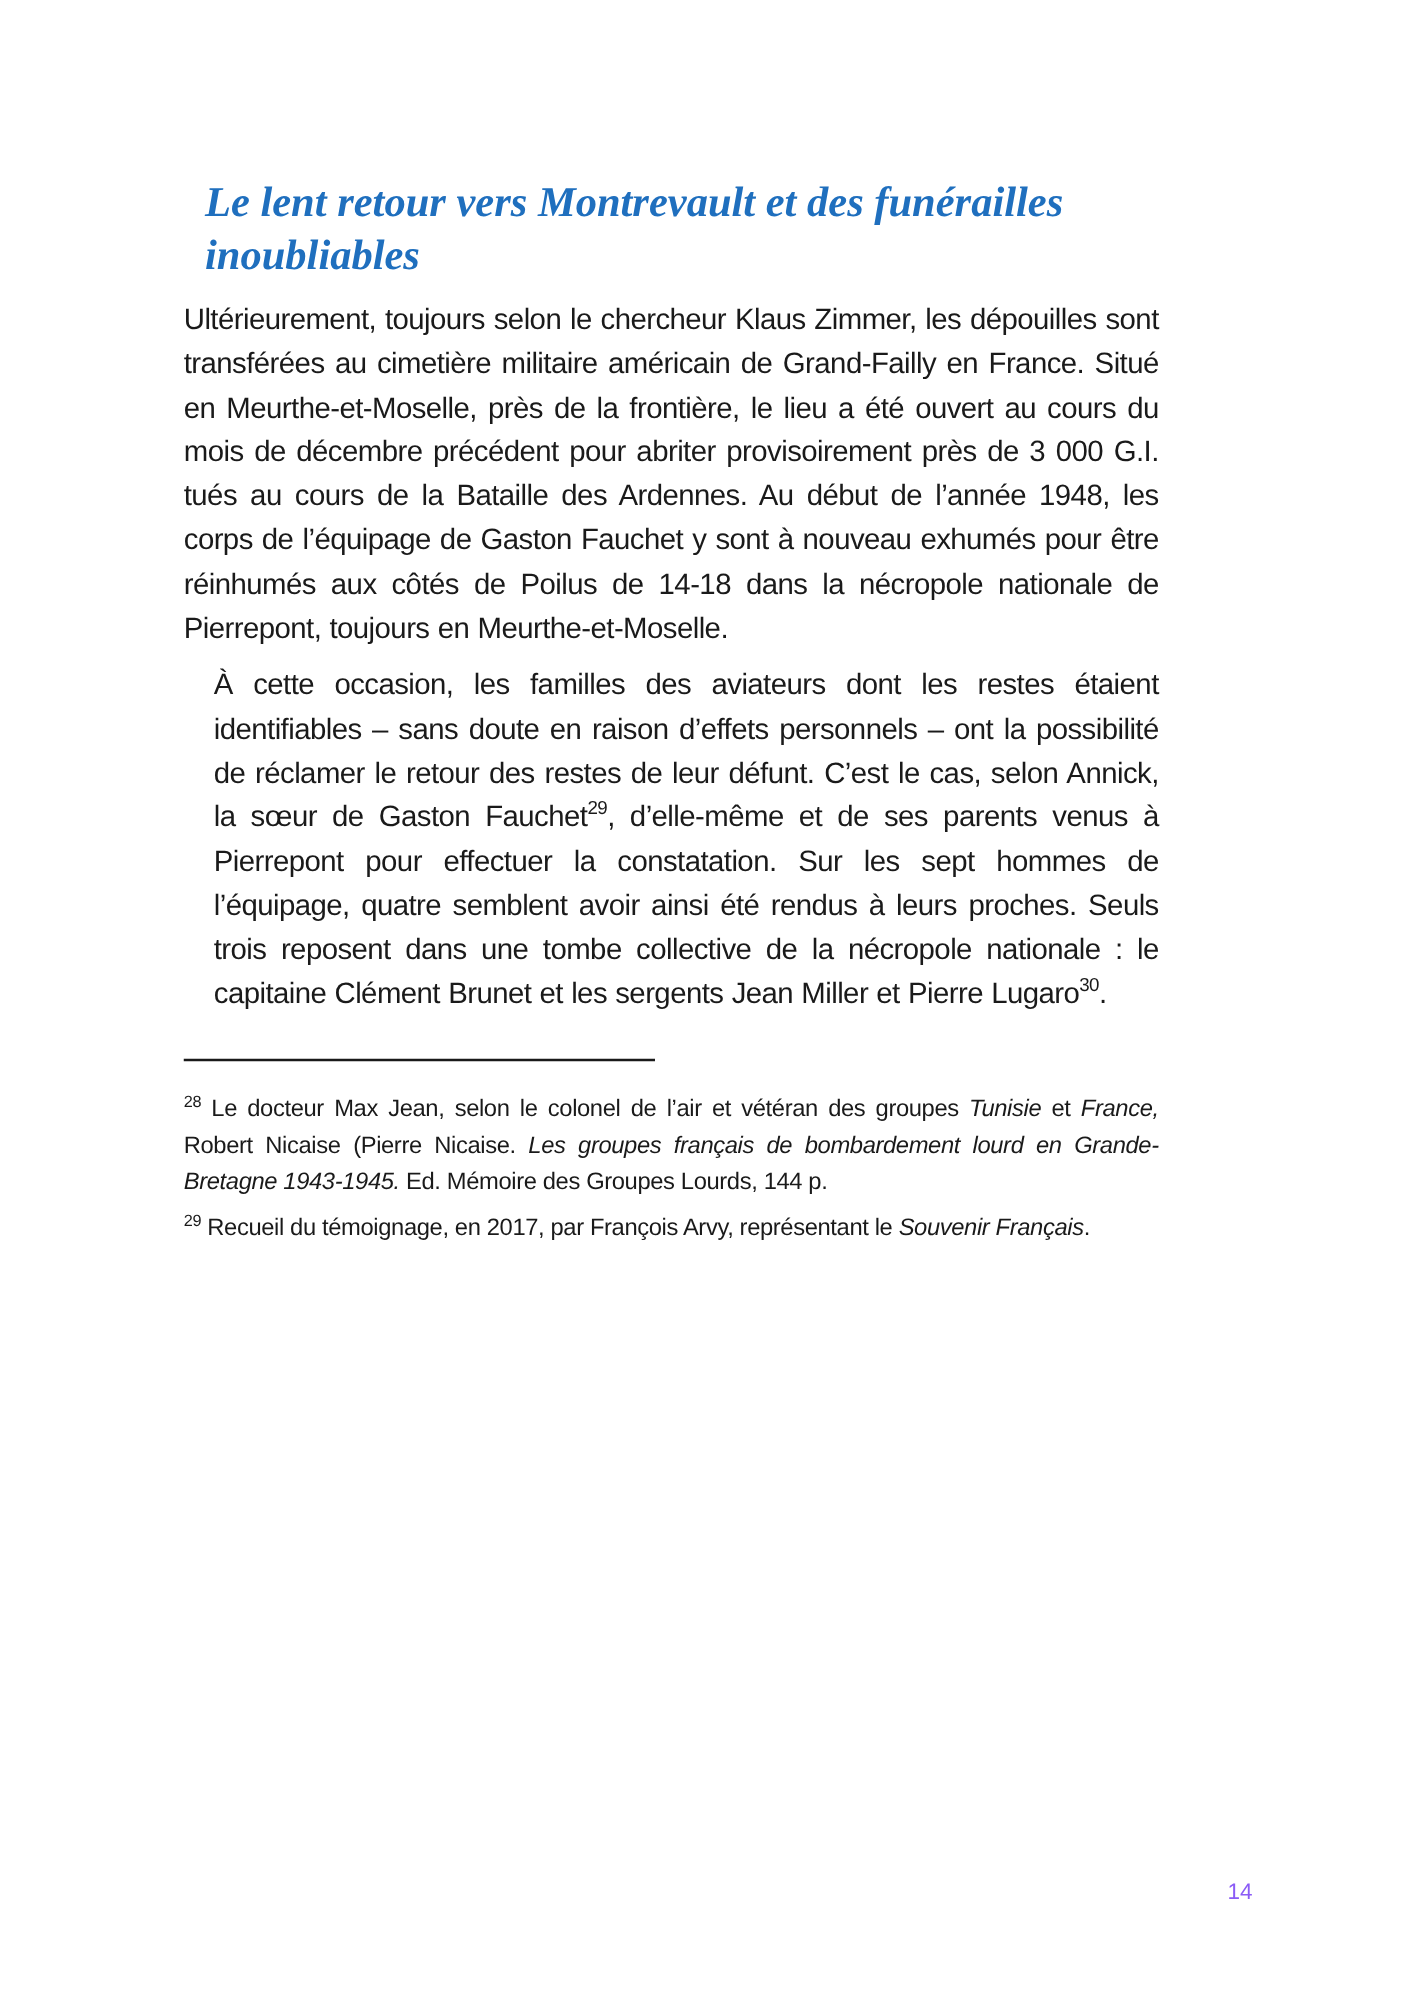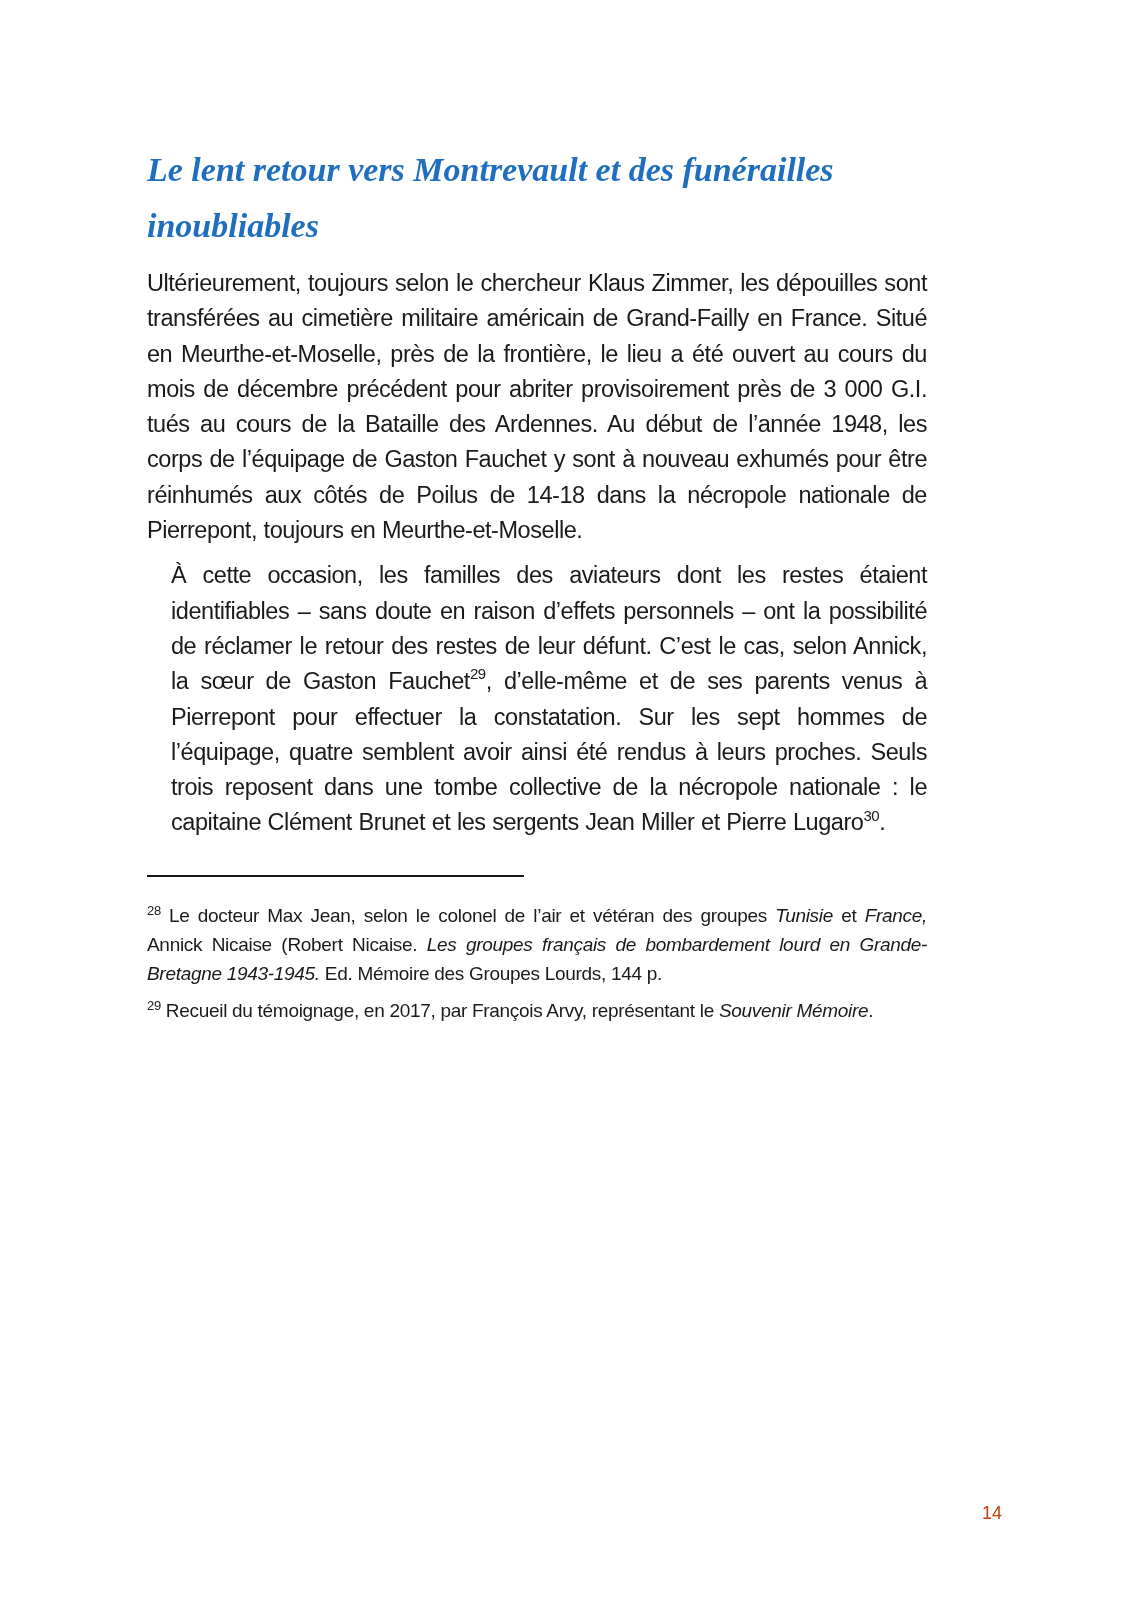--- a/index.html
+++ b/index.html
@@ -13,55 +13,55 @@
     font-size: 23.5px; line-height: 35.3px; margin: 0;
     text-align: justify; letter-spacing: -0.45px; word-spacing: 0.5px;
     font-stretch: condensed;
   }
   .body-p + .body-p { margin-top: 10px; margin-left: 24px; }
   sup.fn { font-size: 15px; line-height: 0; position: relative; top: -1px; vertical-align: super; }
   .heading {
     font-family: "Liberation Serif", "DejaVu Serif", serif;
     font-style: italic; font-weight: bold;
     color: #1f6fbe;
-    font-size: 34px; line-height: 56px;
-    margin: 27px 0 12px 0;
+    font-size: 34px; line-height: 42px;
+    margin: 27px 0 12px 17px;
     letter-spacing: 0px;
   }
   .rule {
     width: 377px; height: 0; border-top: 2px solid #1a1a1a;
     margin: 34px 0 0 0;
   }
   .footnotes { margin-top: 24px; }
   .fn-p {
     font-size: 19px; line-height: 29px; margin: 0;
     text-align: justify; letter-spacing: -0.3px;
   }
   .fn-p + .fn-p { margin-top: 8px; }
   .fn-p sup { font-size: 13px; line-height: 0; vertical-align: super; }
   .fn-p em { font-style: italic; }
   .page-number {
     position: absolute; left: 982px; top: 1503px;
-    font-family: "Liberation Sans", sans-serif; font-size: 18px; color: #c2410c; text-align: center;
+    font-family: "Liberation Sans", sans-serif; font-size: 18px; color: #8b5cf6; text-align: center;
   }
 </style>
 </head>
 <body>
 
 <div class="page" style="color: rgb(26, 26, 26);">
 
 
   <h2 class="heading" style="color: rgb(31, 111, 190);">Le lent retour vers Montrevault et des funérailles inoubliables</h2>
 
 
   <p class="body-p">Ultérieurement, toujours selon le chercheur Klaus Zimmer, les dépouilles sont transférées au cimetière militaire américain de Grand-Failly en France. Situé en Meurthe-et-Moselle, près de la frontière, le lieu a été ouvert au cours du mois de décembre précédent pour abriter provisoirement près de 3 000 G.I. tués au cours de la Bataille des Ardennes. Au début de l’année 1948, les corps de l’équipage de Gaston Fauchet y sont à nouveau exhumés pour être réinhumés aux côtés de Poilus de 14-18  dans la nécropole nationale de Pierrepont, toujours en Meurthe-et-Moselle.</p>
 
   <p class="body-p"><span>À cette occasion, les familles des aviateurs dont les restes étaient identifiables – sans doute en raison d’effets personnels – ont la possibilité de réclamer le retour des restes de leur défunt. C’est le cas, selon Annick, la sœur de Gaston Fauchet</span><sup class="fn">29</sup><span>, d’elle-même et de ses parents venus à Pierrepont pour effectuer la constatation. Sur les sept hommes de l’équipage, quatre semblent avoir ainsi été rendus à leurs proches. Seuls trois reposent dans une tombe collective de la nécropole nationale : le capitaine Clément Brunet et les sergents Jean Miller et Pierre Lugaro</span><sup class="fn">30</sup><span>.</span></p>
 
   <div class="rule"></div>
 
   <div class="footnotes">
-    <p class="fn-p"><sup>28</sup><span> Le docteur Max Jean, selon le colonel de l’air et vétéran des groupes </span><em>Tunisie</em><span> et </span><em>France,</em><span> Annick Nicaise (Robert Nicaise. </span><em>Les groupes français de bombardement lourd en Grande-Bretagne 1943-1945.</em><span> Ed. Mémoire des Groupes Lourds, 144 p.</span></p>
-    <p class="fn-p"><sup>29</sup><span> Recueil du témoignage, en 2017, par François Arvy, représentant le </span><em>Souvenir Mémoire</em><span>.</span></p>
+    <p class="fn-p"><sup>28</sup><span> Le docteur Max Jean, selon le colonel de l’air et vétéran des groupes </span><em>Tunisie</em><span> et </span><em>France,</em><span> Robert Nicaise (Pierre Nicaise. </span><em>Les groupes français de bombardement lourd en Grande-Bretagne 1943-1945.</em><span> Ed. Mémoire des Groupes Lourds, 144 p.</span></p>
+    <p class="fn-p"><sup>29</sup><span> Recueil du témoignage, en 2017, par François Arvy, représentant le </span><em>Souvenir Français</em><span>.</span></p>
   </div>
 </div>
 
 <div class="page-number">14</div>
 
 </body></html>

